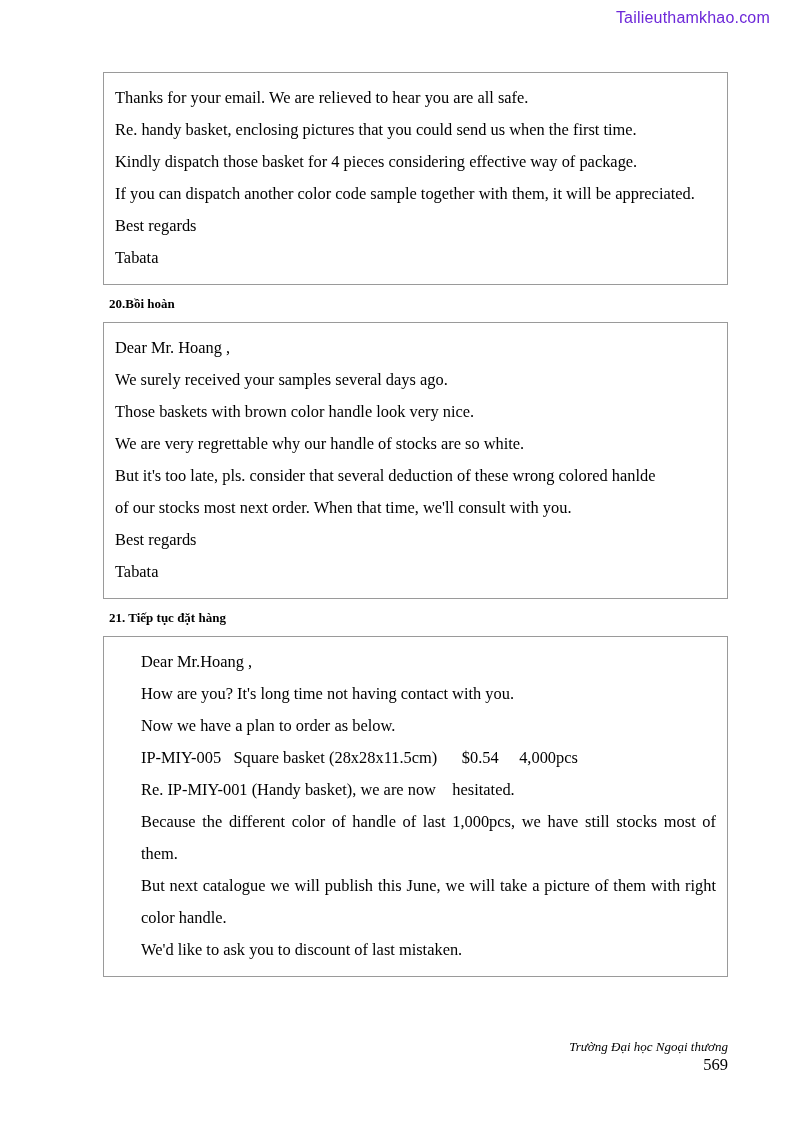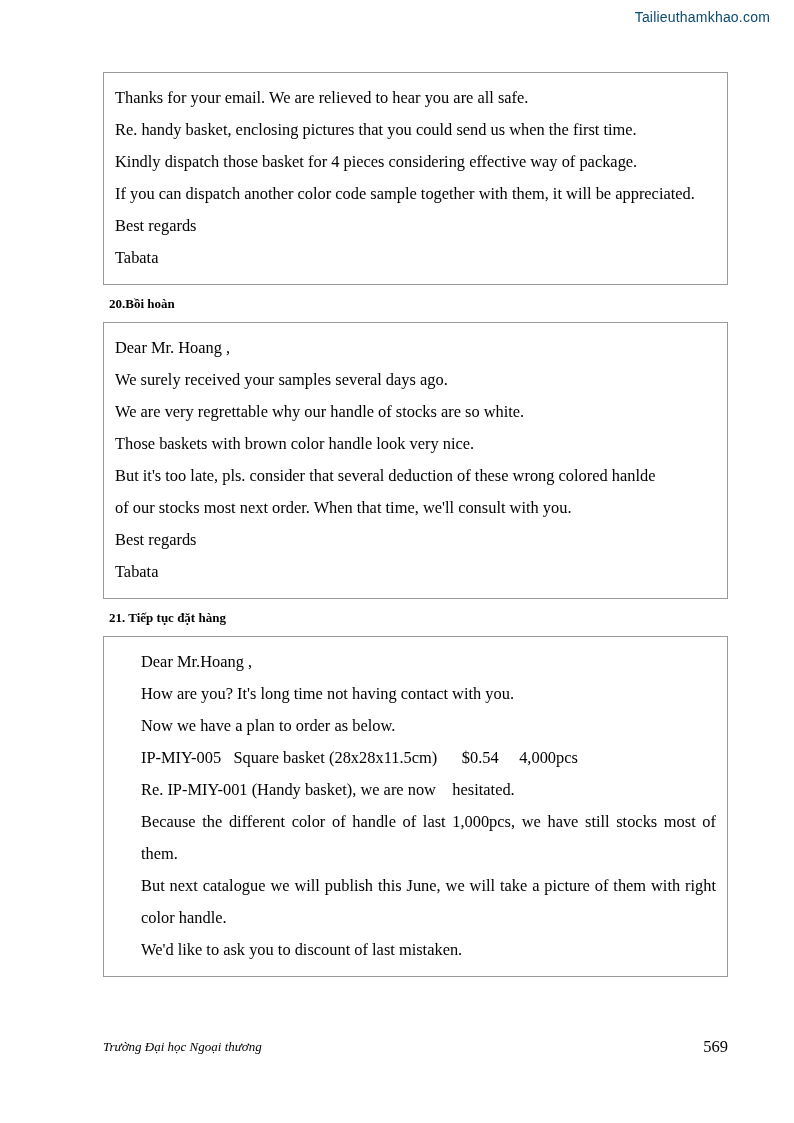--- a/index.html
+++ b/index.html
@@ -16,23 +16,23 @@
     overflow: hidden;
     -webkit-font-smoothing: antialiased;
   }
 
   
   .watermark {
     position: absolute;
     top: 9px;
     right: 24px;
     font-family: "Liberation Sans", "DejaVu Sans", sans-serif;
-    font-size: 14px;
+    font-size: 16px;
     letter-spacing: 0.2px;
-    color: #0c4a6e;
+    color: #6d28d9;
     white-space: nowrap;
   }
 
   
   .page {
     position: absolute;
     left: 103px;
     top: 0;
     width: 725px;
   }
@@ -79,22 +79,23 @@
   .box-2  { margin-top: 0; }
   .box-3  { margin-top: 0; padding-left: 37px; }
 
   
   .footer {
     position: absolute;
     left: 103px;
     top: 1038px;
     width: 625px;
     display: flex;
-    align-items: center;
+    align-items: flex-end;
     justify-content: space-between;
+    flex-direction: column;
   }
   .footer-left {
     font-style: italic;
     font-size: 13px;
     line-height: 18px;
     white-space: nowrap;
   }
   .footer-page {
     font-size: 16.5px;
     line-height: 18px;
@@ -114,22 +115,22 @@
     <p class="letter-line">If you can dispatch another color code sample together with them, it will be appreciated.</p>
     <p class="letter-line nowrap">Best regards</p>
     <p class="letter-line nowrap">Tabata</p>
   </div>
 
   <h2 class="section-heading">20.Bồi hoàn</h2>
 
   <div class="letter-box box-2">
     <p class="letter-line nowrap">Dear Mr. Hoang ,</p>
     <p class="letter-line nowrap">We surely received your samples several days ago.</p>
+    <p class="letter-line nowrap">Those baskets with brown color handle look very nice.</p>
     <p class="letter-line nowrap">We are very regrettable why our handle of stocks are so white.</p>
-    <p class="letter-line nowrap">Those baskets with brown color handle look very nice.</p>
     <p class="letter-line">But it's too late, pls. consider that several deduction of these wrong colored hanlde</p>
     <p class="letter-line nowrap">of our stocks most next order. When that time, we'll consult with you.</p>
     <p class="letter-line nowrap">Best regards</p>
     <p class="letter-line nowrap">Tabata</p>
   </div>
 
   <h2 class="section-heading">21. Tiếp tục đặt hàng</h2>
 
   <div class="letter-box box-3">
     <p class="letter-line nowrap">Dear Mr.Hoang ,</p>

